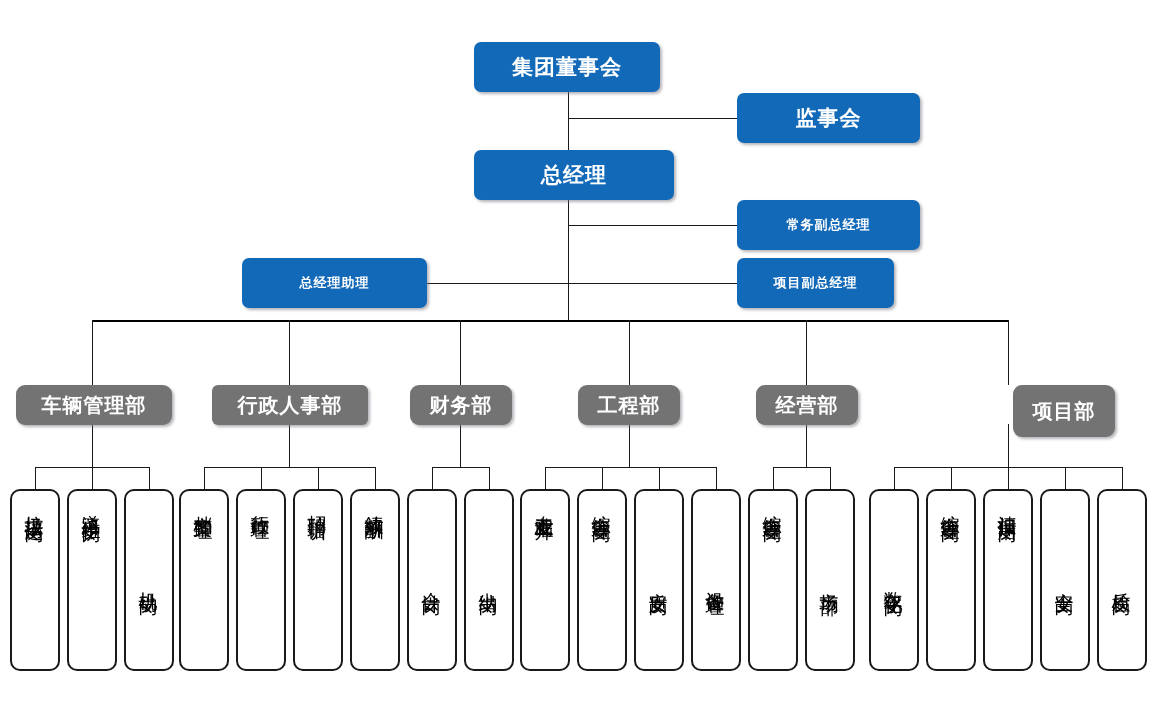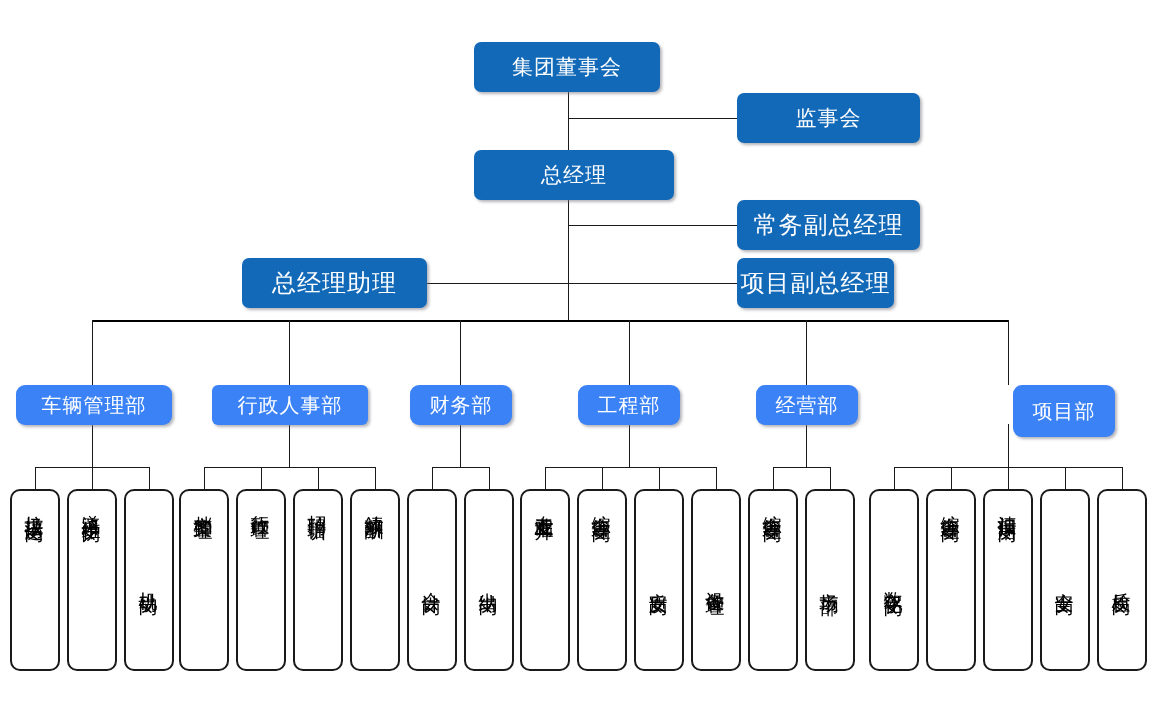--- a/index.html
+++ b/index.html
@@ -32,33 +32,34 @@
   
   .node {
     position: absolute;
     box-sizing: border-box;
     display: flex;
     align-items: center;
     justify-content: center;
     text-align: center;
     border-radius: 7px;
     white-space: nowrap;
+    font-weight: bold;
   }
   .node.blue {
     background: #1269B8;
     color: #ffffff;
     font-size: 21px;
     letter-spacing: 1px;
     box-shadow: 2px 2px 3px rgba(120,120,130,0.55);
   }
-  .node.blue.small { font-size: 24px; }
+  .node.blue.small { font-size: 13px; }
 
   
   .node.orange {
-    background: #3b82f6;
+    background: #737373;
     color: #ffffff;
     font-size: 20px;
     letter-spacing: 1px;
     border-radius: 9px;
     box-shadow: 2px 2px 3px rgba(120,120,130,0.55);
   }
 
   
   .post {
     position: absolute;

